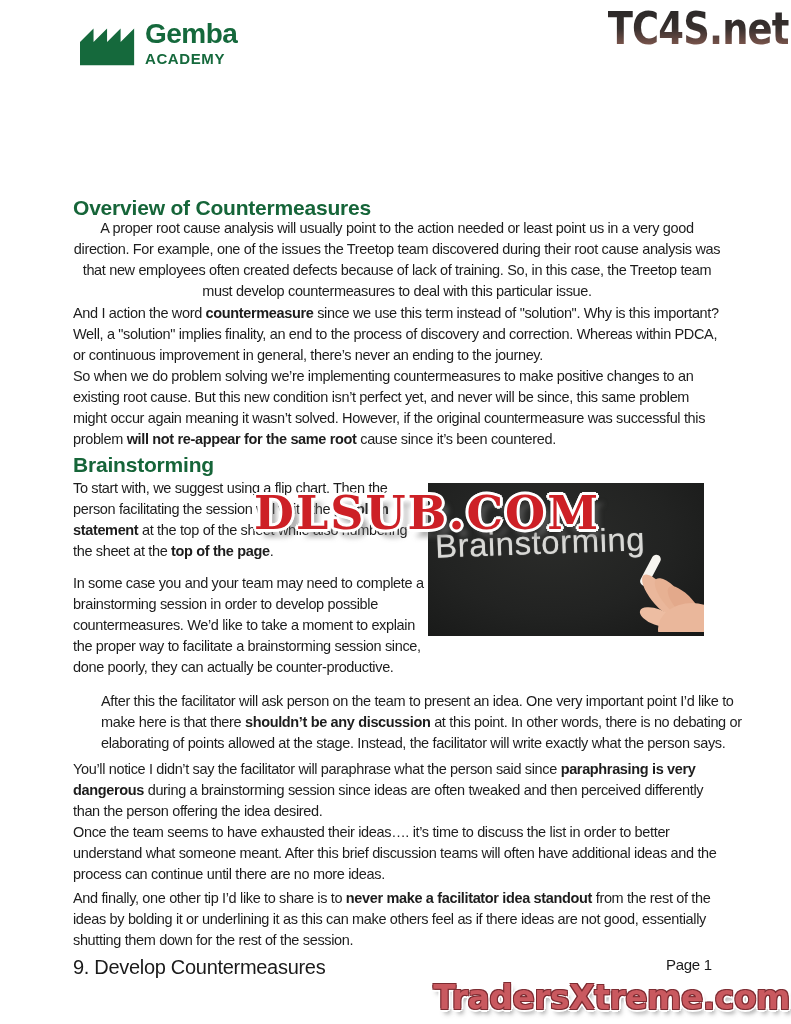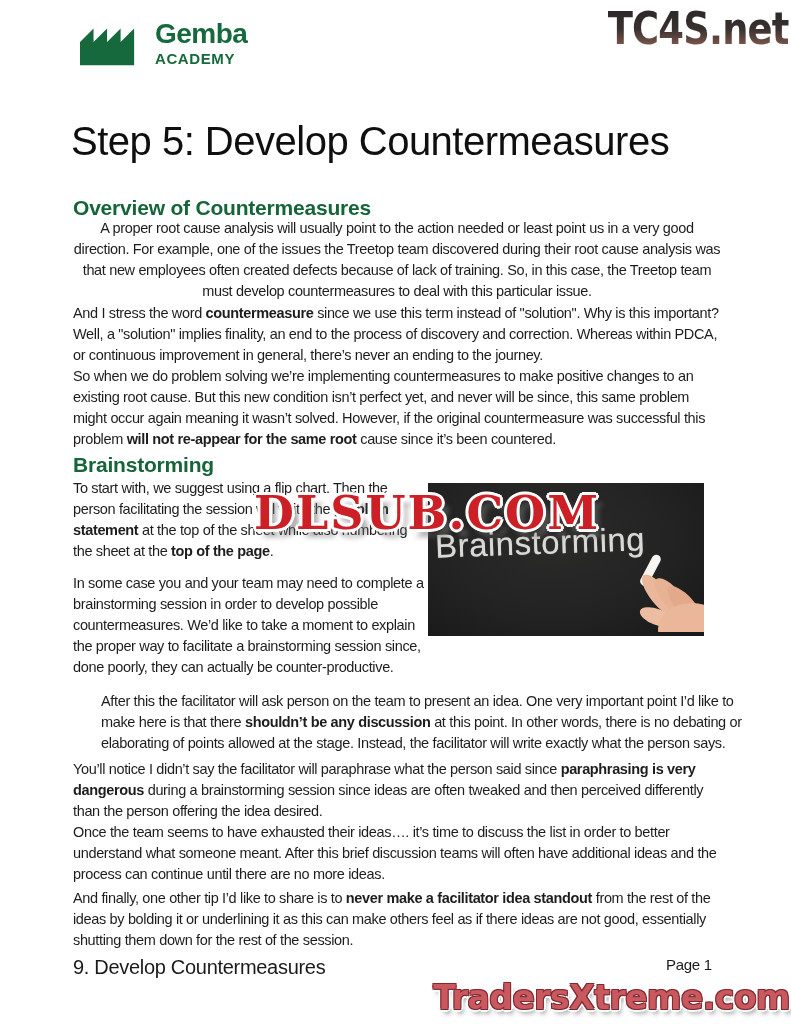--- a/index.html
+++ b/index.html
@@ -1,21 +1,21 @@
 <!DOCTYPE html>
 <html><head>
 <meta charset="utf-8">
 <style>
   html,body{margin:0;padding:0;background:#ffffff;}
   .page{
     position:relative; width:791px; height:1024px; background:#ffffff;
     font-family:"Liberation Sans", sans-serif; overflow:hidden;
   }
   
-  .logo{position:absolute; left:80px; top:20px; display:flex; gap:10px;}
+  .logo{position:absolute; left:80px; top:20px; display:flex; }
   .logo svg{display:block;}
   .logo-text{margin-left:7px; color:#15693c; line-height:1;}
   .logo-name{font-size:28px; font-weight:bold; letter-spacing:-0.5px;}
   .logo-sub{font-size:15px; font-weight:bold; letter-spacing:0.6px; margin-top:3px;}
   .wm-tc4s{
     position:absolute; right:2px; top:2px;
     font-family:"DejaVu Sans", sans-serif; font-weight:bold; font-size:45px;
     letter-spacing:-1px; transform:scaleX(0.82); transform-origin:right top;
     background:linear-gradient(180deg,#262626 0%,#38302e 50%,#7c564d 82%,#a1756a 100%);
     -webkit-background-clip:text; background-clip:text; color:transparent;
@@ -92,25 +92,24 @@
       </svg>
     </span>
     <span class="logo-text">
       <div class="logo-name">Gemba</div>
       <div class="logo-sub">ACADEMY</div>
     </span>
   </div>
 
   <div class="wm-tc4s">TC4S.net</div>
 
-  <h1 class="doc-title">Step 5: Develop Countermeasures</h1>
 
   <h2 class="h-green h-overview">Overview of Countermeasures</h2>
   <p class="p p1"><span>A proper root cause analysis will usually point to the action needed or least point us in a very good direction. For example, one of the issues the Treetop team discovered during their root cause analysis was that new employees often created defects because of lack of training.  So, in this case, the Treetop team must develop countermeasures to deal with this particular issue.</span></p>
-  <p class="p p2"><span>And I stress the word </span><b>countermeasure</b><span> since we use this term instead of "solution". Why is this important? Well, a "solution" implies finality, an end to the process of discovery and correction. Whereas within PDCA, or continuous improvement in general, there’s never an ending to the journey.</span></p>
+  <p class="p p2"><span>And I action the word </span><b>countermeasure</b><span> since we use this term instead of "solution". Why is this important? Well, a "solution" implies finality, an end to the process of discovery and correction. Whereas within PDCA, or continuous improvement in general, there’s never an ending to the journey.</span></p>
   <p class="p p3"><span>So when we do problem solving we’re implementing countermeasures to make positive changes to an existing root cause. But this new condition isn’t perfect yet, and never will be since, this same problem might occur again meaning it wasn’t solved.  However, if the original countermeasure was successful this problem </span><b>will not re-appear for the same root</b><span> cause since it’s been countered.</span></p>
 
   <h2 class="h-green h-brain">Brainstorming</h2>
 
   <div class="brain-col">
     <p class="bp"><span>To start with, we suggest using a flip chart.  Then the person facilitating the session will write the </span><b>problem statement</b><span> at the top of the sheet while also numbering the sheet at the </span><b>top of the page</b><span>.</span></p>
     <p class="bp"><span>In some case you and your team may need to complete a brainstorming session in order to develop possible countermeasures.  We’d like to take a moment to explain the proper way to facilitate a brainstorming session since, done poorly, they can actually be counter-productive.</span></p>
   </div>
 
   <div class="chalkboard">

